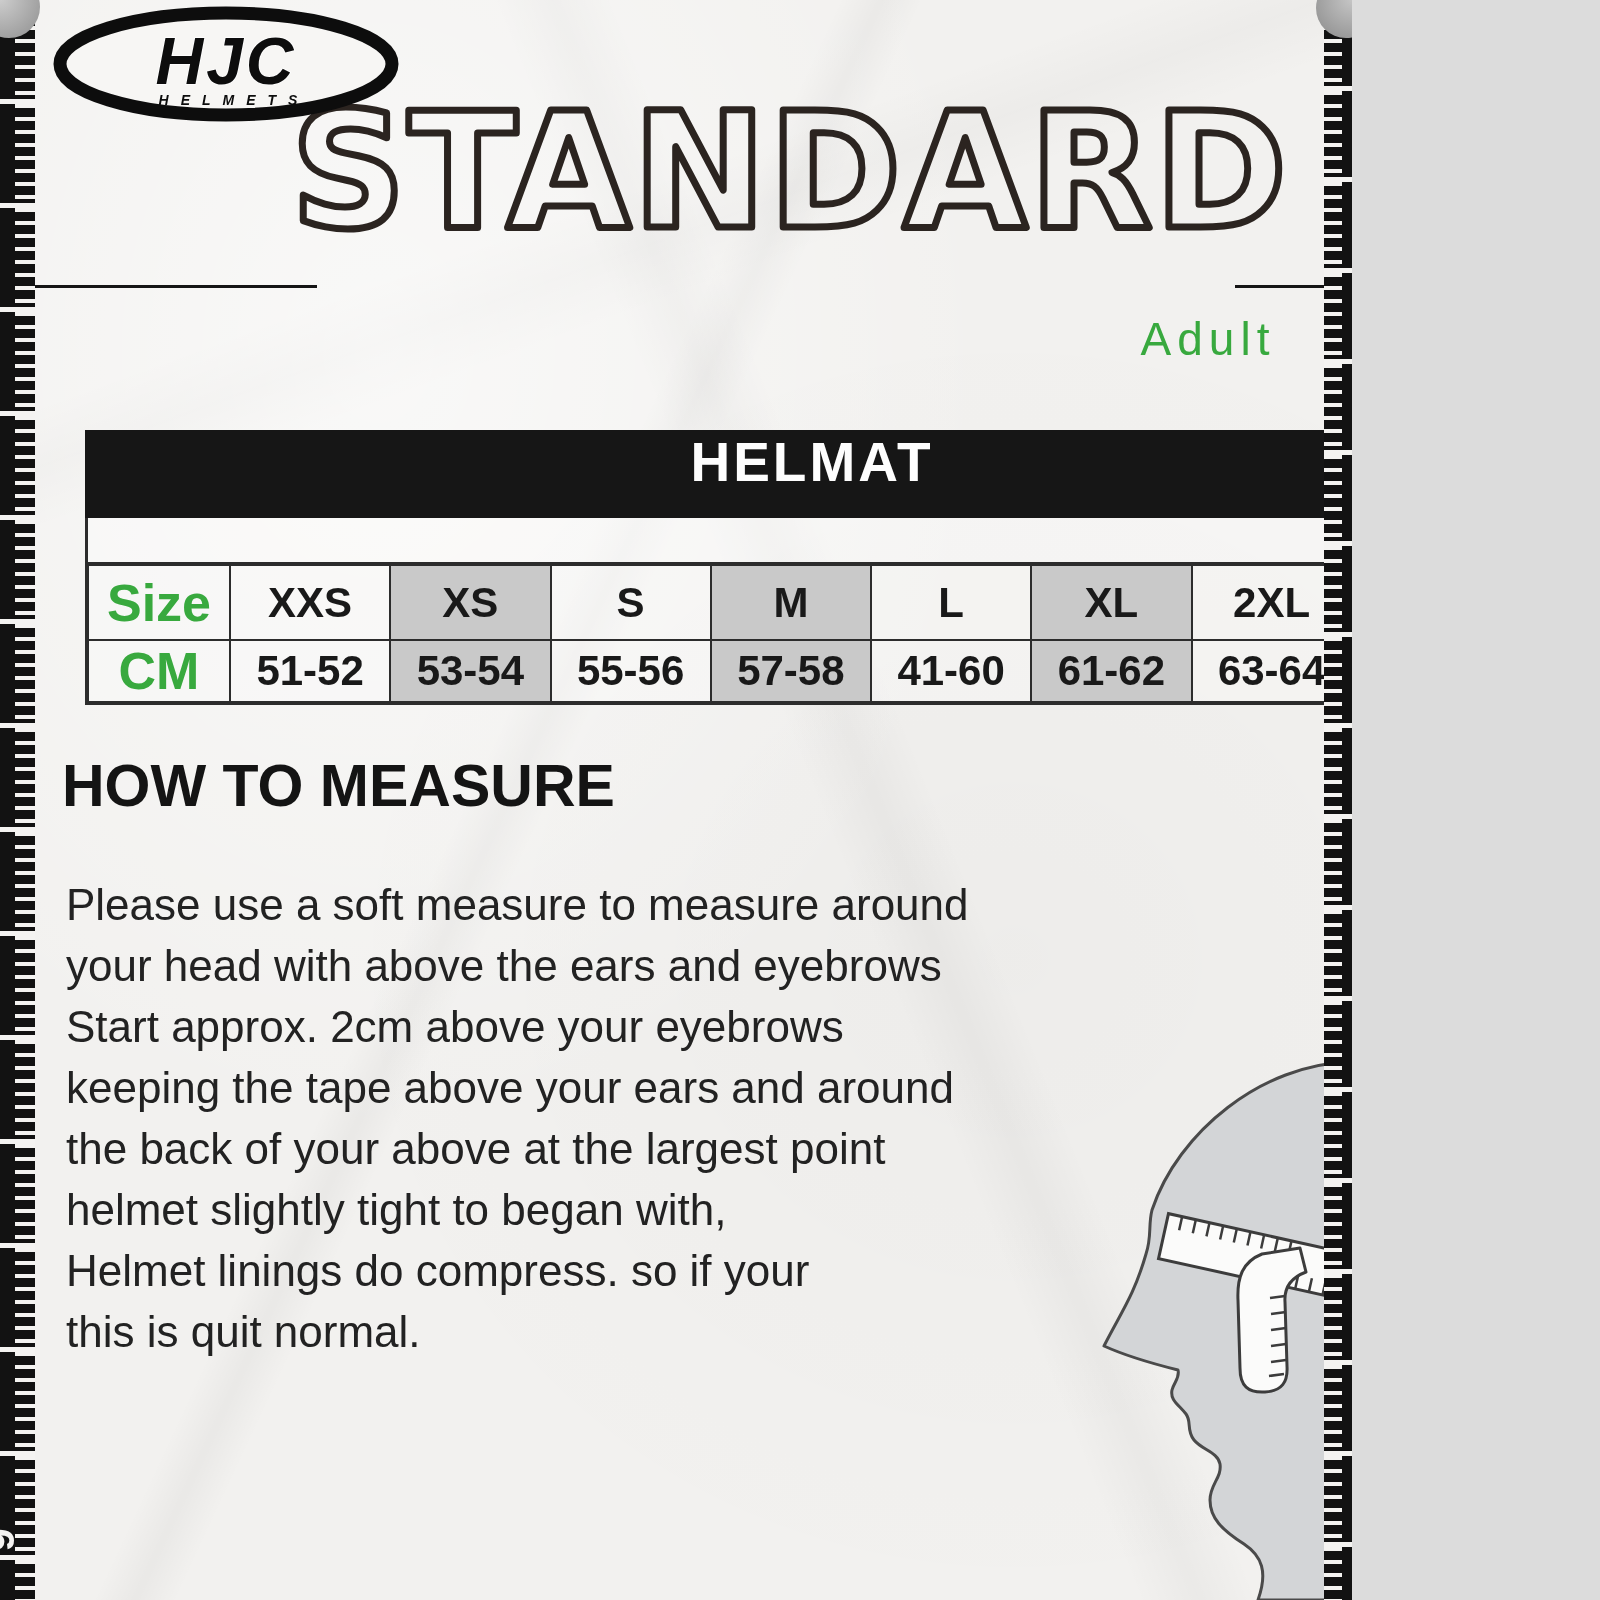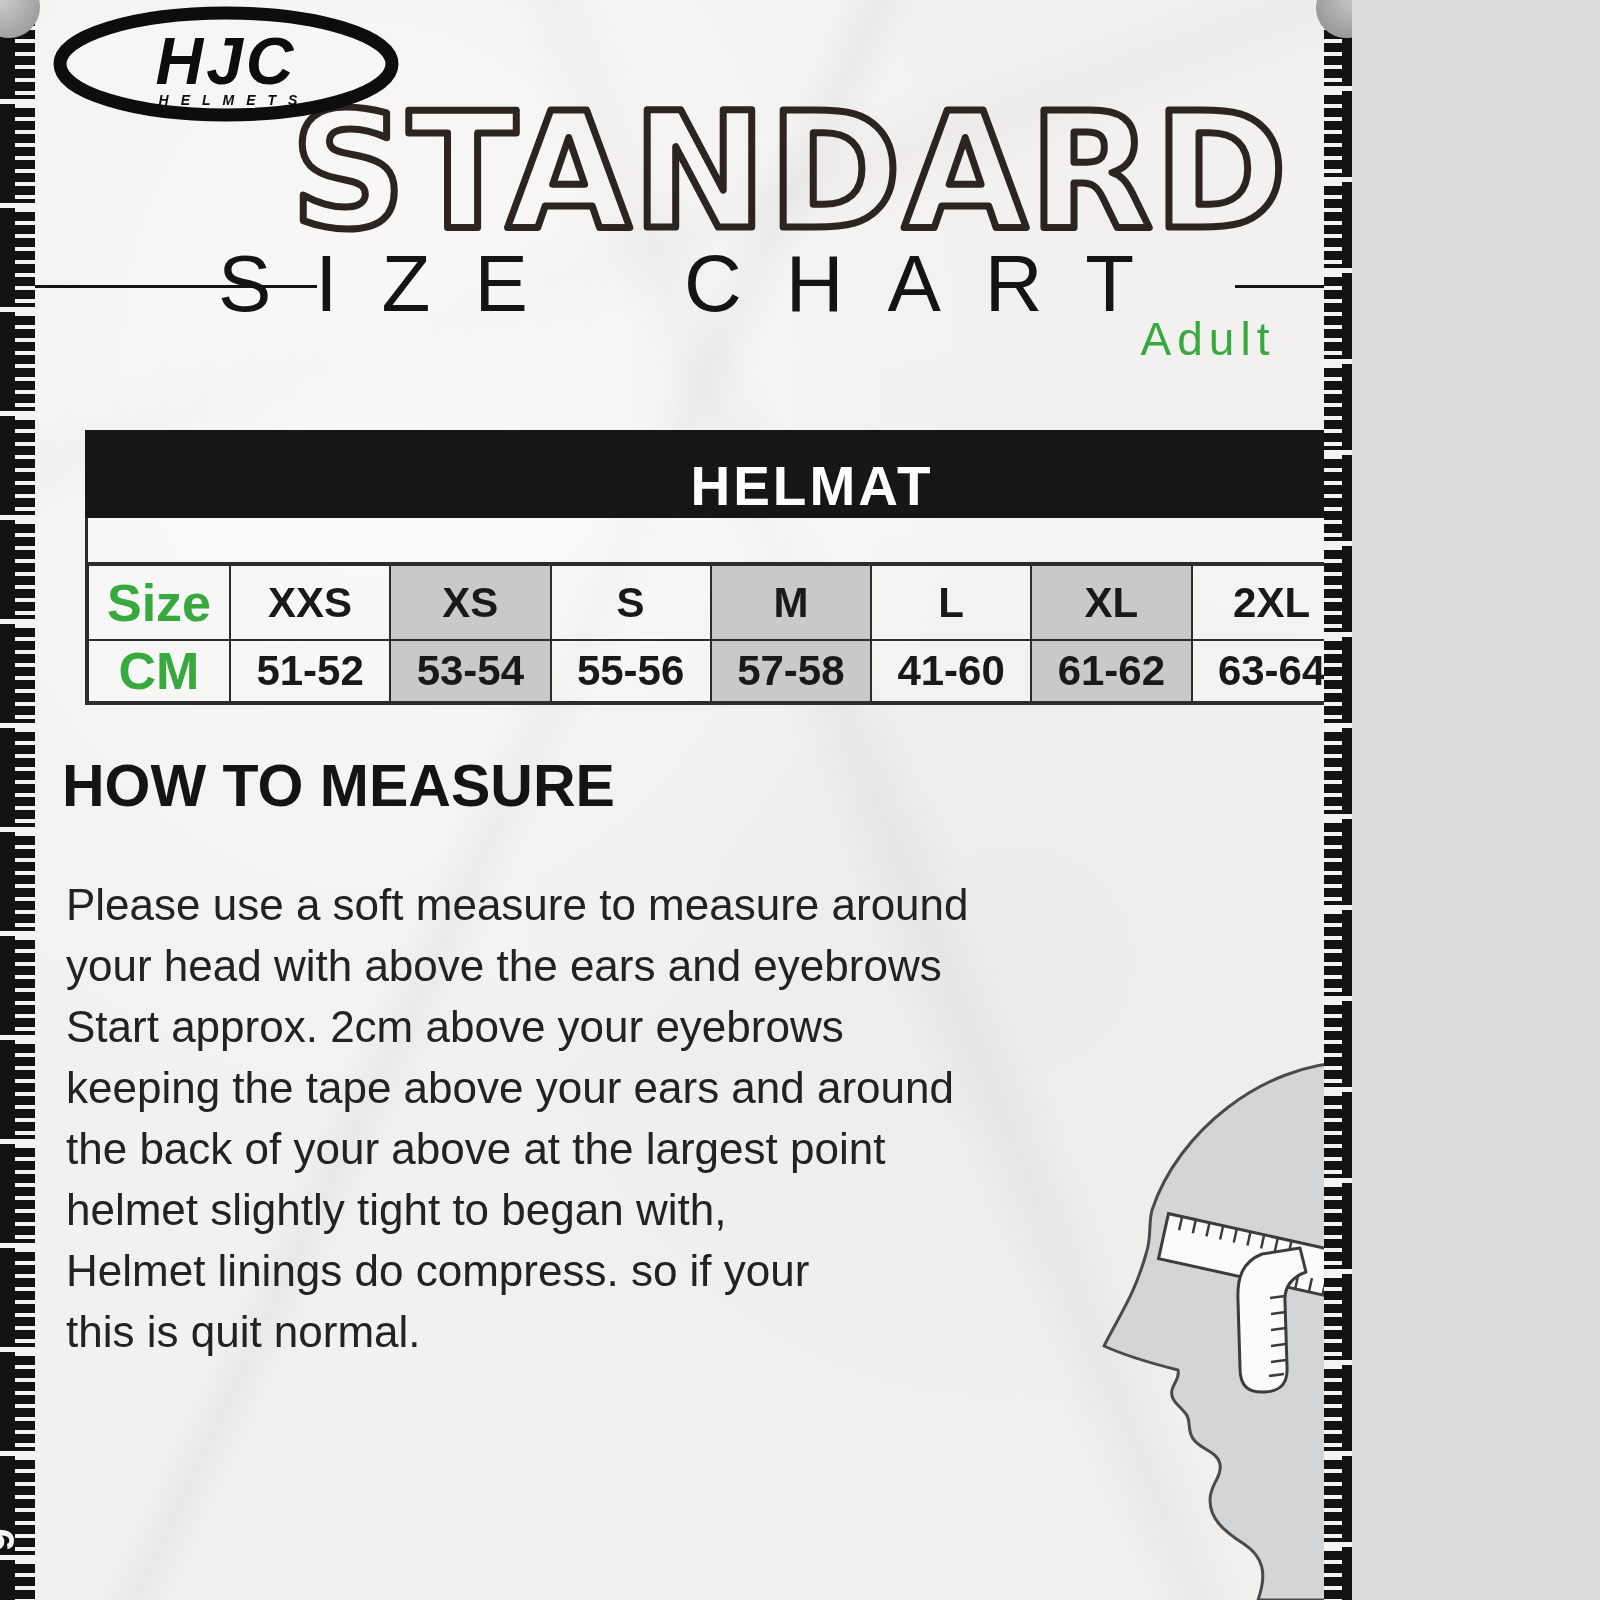--- a/index.html
+++ b/index.html
@@ -43,21 +43,21 @@
   .line-left{left:35px;width:282px;}
   .line-right{left:1235px;width:337px;}
   .audience{
     position:absolute;left:1038px;top:312px;width:340px;text-align:center;
     font-size:46px;letter-spacing:6px;color:#38a93e;z-index:2;
   }
   
   .size-table{position:absolute;left:85px;top:430px;width:1430px;z-index:2;}
   .t-header{
     height:88px;background:#161616;color:#fdfdfd;display:flex;
-    align-items:flex-end;justify-content:center;font-size:55px;font-weight:bold;letter-spacing:3px;padding-left:24px;
+    align-items:flex-start;justify-content:center;font-size:55px;font-weight:bold;letter-spacing:3px;padding-left:24px;
   }
   .t-gap{height:44px;border-left:3px solid #2c2c2c;border-right:3px solid #2c2c2c;background:rgba(255,255,255,.35);}
   .t-grid{
     display:grid;grid-template-columns:142px repeat(8,1fr);
     grid-template-rows:75px 62px;border:3px solid #2c2c2c;
   }
   .cell{
     border:1.5px solid #2c2c2c;display:flex;align-items:center;justify-content:center;
     font-size:42px;font-weight:600;color:#191919;background:rgba(255,255,255,.25);
   }
@@ -101,23 +101,20 @@
   </div>
 
   <div class="title-standard">
     <svg width="1410" height="175" viewBox="0 0 1410 175">
       <text x="705" y="155" text-anchor="middle" font-family="DejaVu Sans, sans-serif" font-size="160" font-weight="bold" letter-spacing="2" fill="none" stroke="#2b2420" stroke-width="7" stroke-linejoin="round">STANDARD</text>
     </svg>
   </div>
 
   <div class="side-line line-left"></div>
   <div class="side-line line-right"></div>
-  <div class="subtitle-row">
-    <span class="subtitle">SIZE CHART</span>
-  </div>
   <div class="audience">Adult</div>
 
   <div class="size-table">
     <div class="t-header">
       <span>HELMAT</span>
     </div>
     <div class="t-gap"></div>
     <div class="t-grid">
       <div class="cell label">Size</div>
       <div class="cell">XXS</div>

